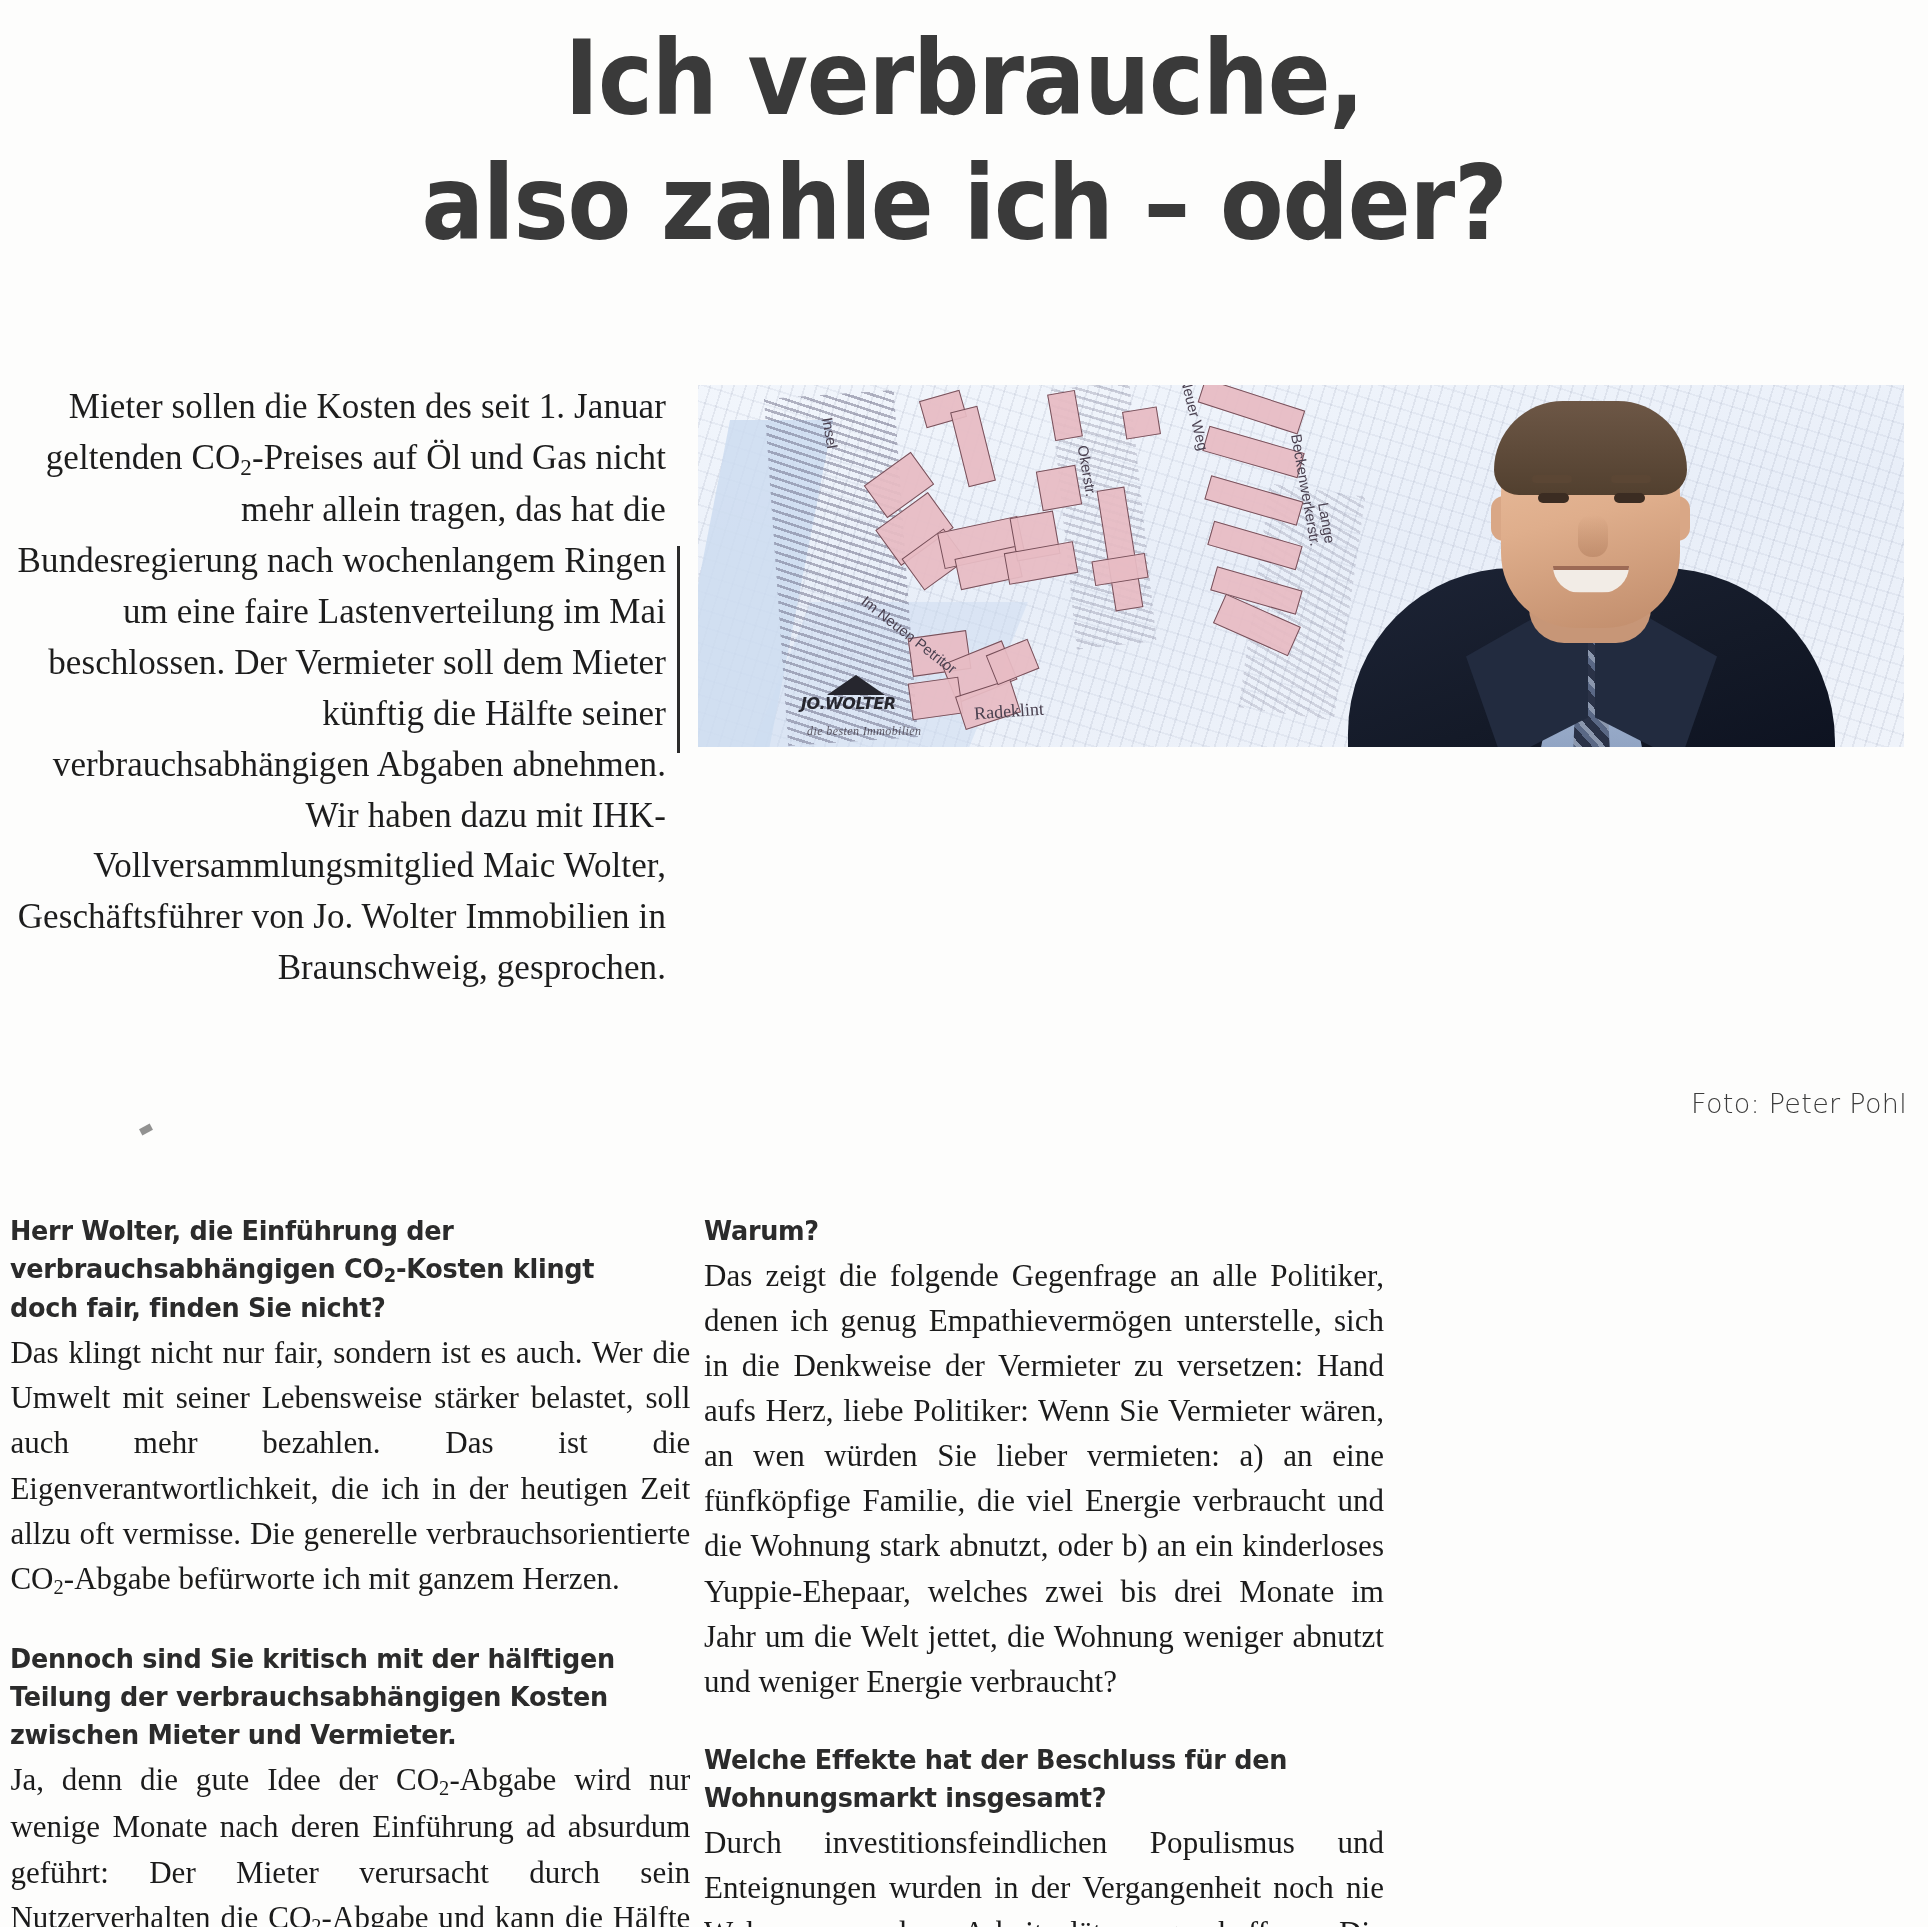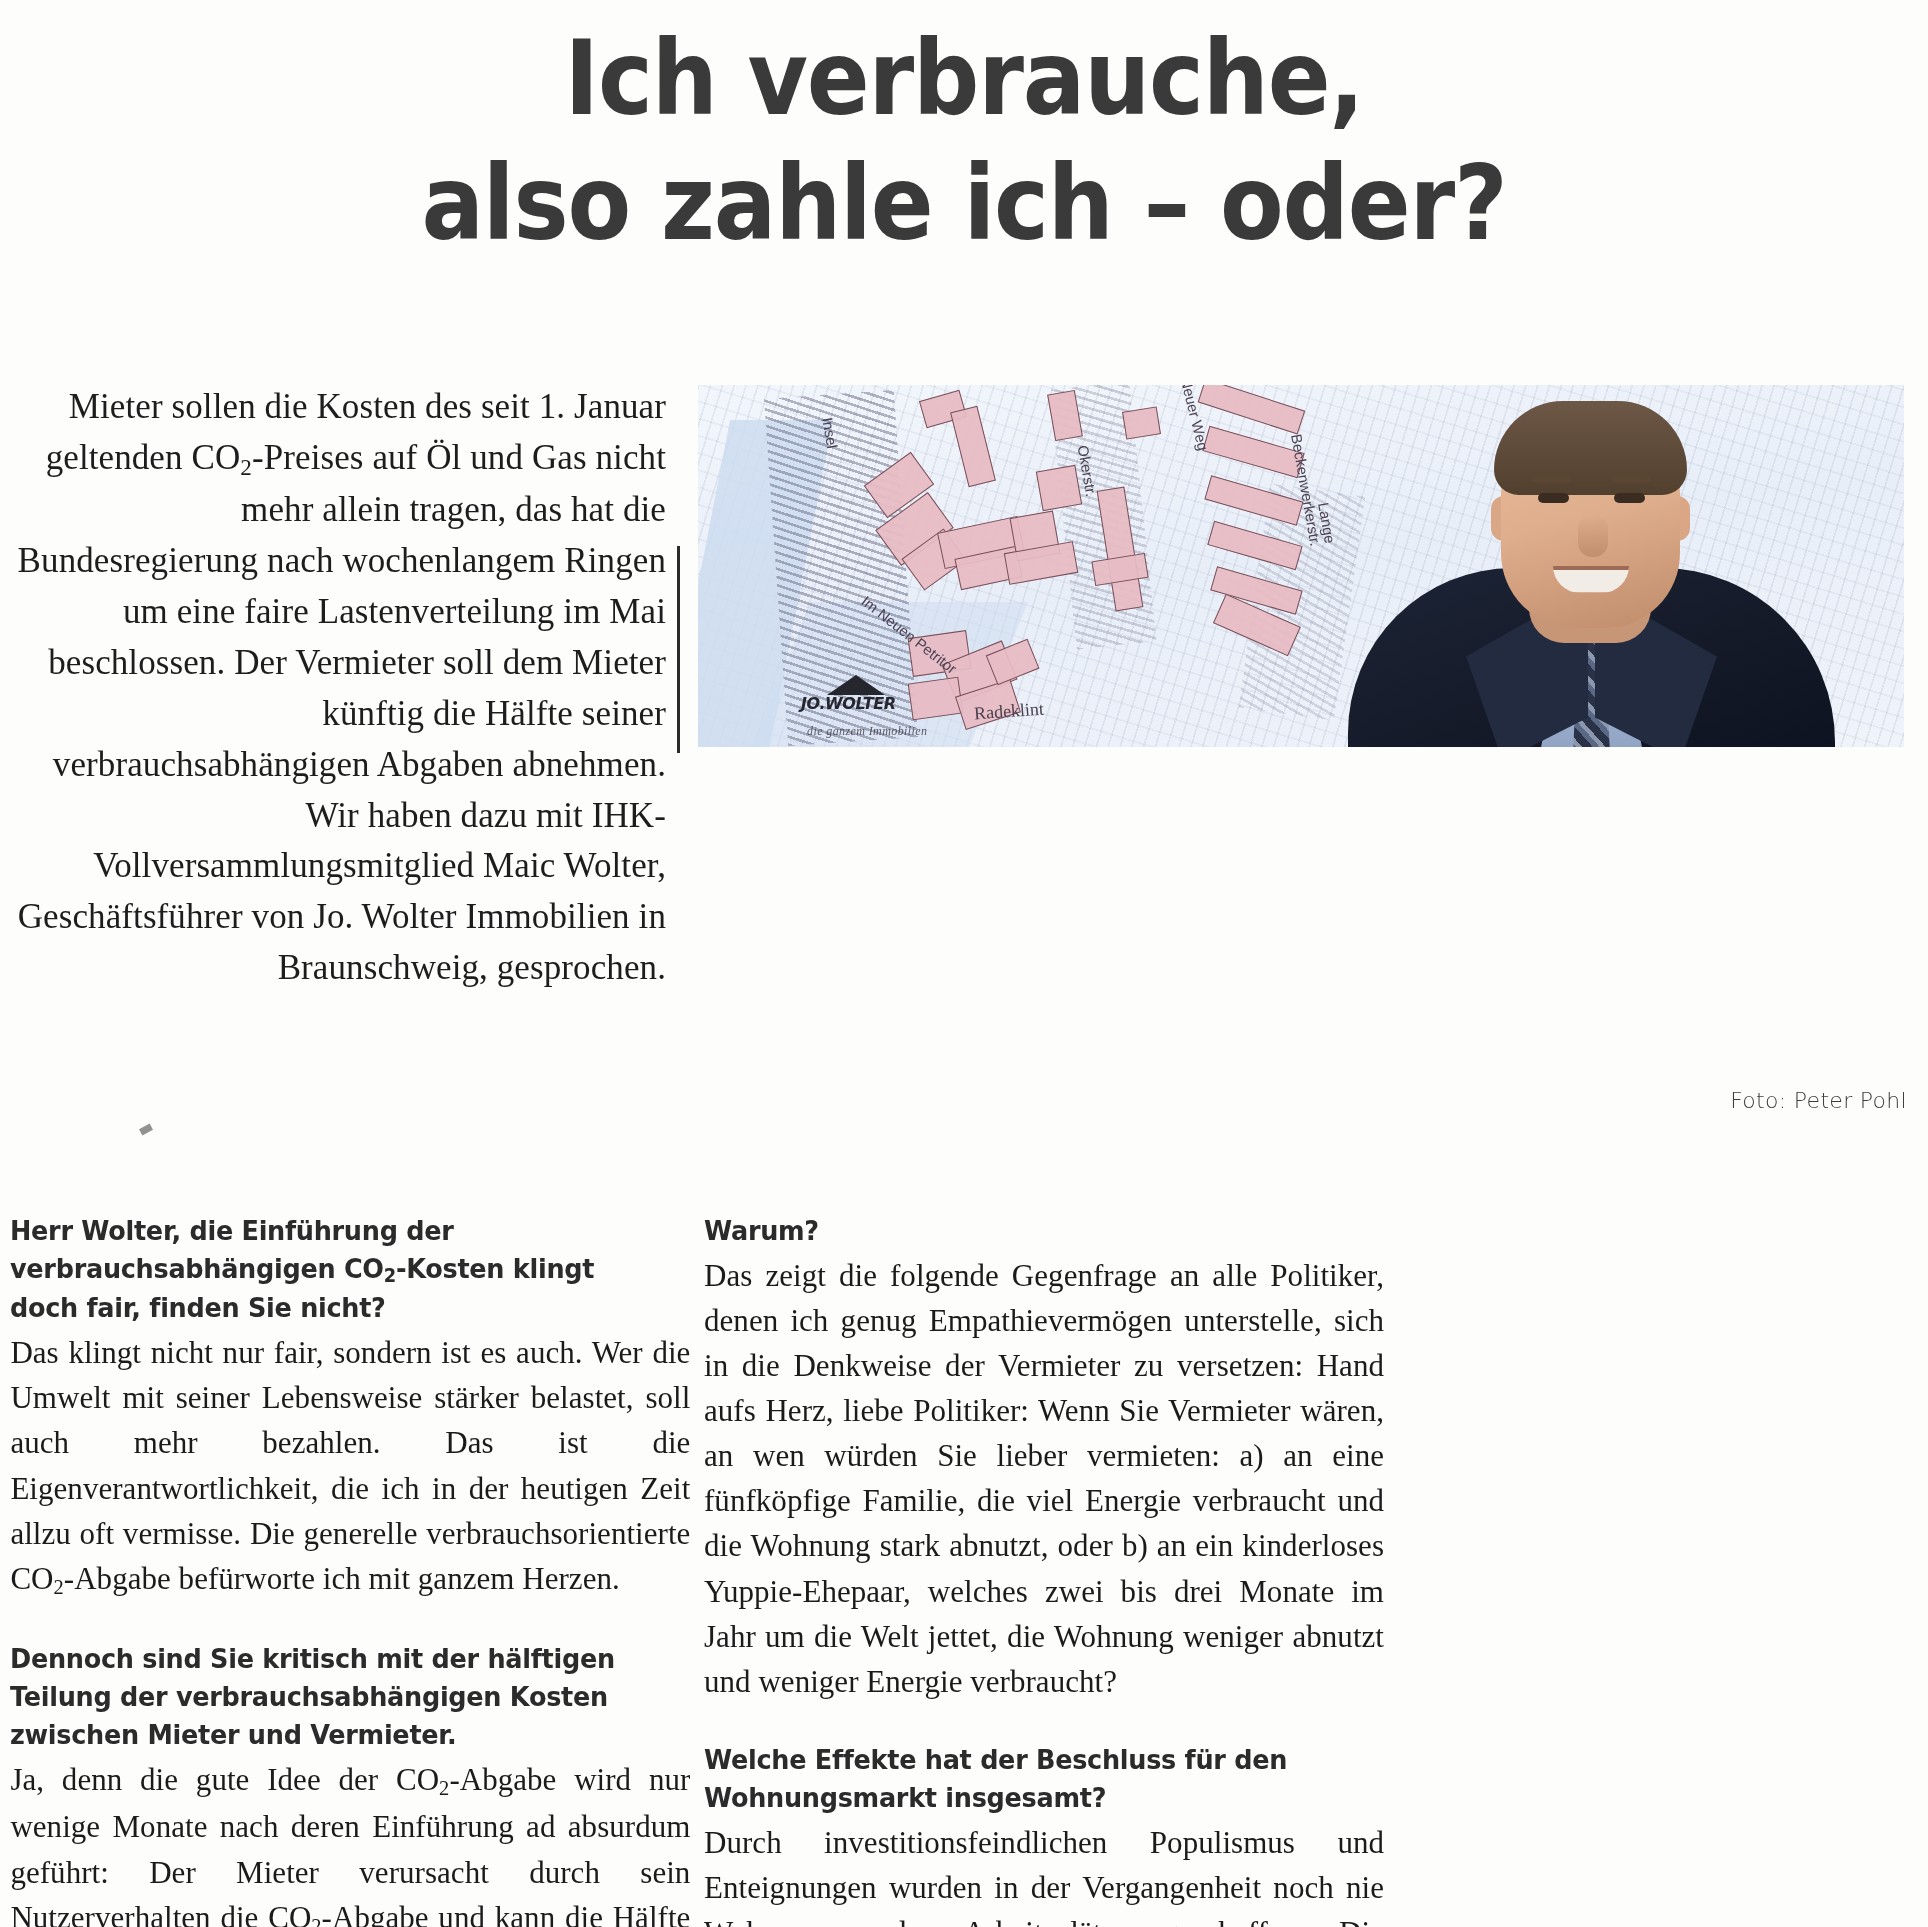--- a/index.html
+++ b/index.html
@@ -217,21 +217,21 @@
     border-radius: 14px;
   }
 
   
   .credit {
     position: absolute;
     right: 21px;
     top: 1088px;
     font-family: "DejaVu Sans", sans-serif;
     font-weight: 300;
-    font-size: 22px;
+    font-size: 27px;
     color: #3c3c3c;
     letter-spacing: 0.3px;
   }
 
   .stray-mark {
     position: absolute;
     left: 140px;
     top: 1126px;
     width: 12px;
     height: 7px;
@@ -328,21 +328,21 @@
   <div class="streetlabel" style="left:116px; top:40px; transform:rotate(80deg);">Insel</div>
   <div class="streetlabel" style="left:363px; top:78px; transform:rotate(80deg);">Okerstr.</div>
   <div class="streetlabel" style="left:459px; top:21px; transform:rotate(76deg);">Neuer Weg</div>
   <div class="streetlabel" style="left:551px; top:97px; transform:rotate(80deg);">Beckenwerkerstr.</div>
   <div class="streetlabel" style="left:608px; top:130px; transform:rotate(80deg);">Lange</div>
   <div class="streetlabel" style="left:153px; top:242px; transform:rotate(38deg);">Im Neuen Petritor</div>
   <div class="streetlabel" style="left:276px; top:316px; font-size:18px; font-family:'Liberation Serif',serif; transform:rotate(-4deg);">Radeklint</div>
 
   <div class="wolter-roof"></div>
   <div class="wolter-logo">JO.WOLTER</div>
-  <div class="wolter-sub">die ganzem Immobilien</div>
+  <div class="wolter-sub">die besten Immobilien</div>
 
   <div class="person">
     <div class="p-suit"></div>
     <div class="p-shirt"></div>
     <div class="p-tie"></div>
     <div class="p-lapelL"></div>
     <div class="p-lapelR"></div>
     <div class="p-neck"></div>
     <div class="p-earL"></div>
     <div class="p-earR"></div>

